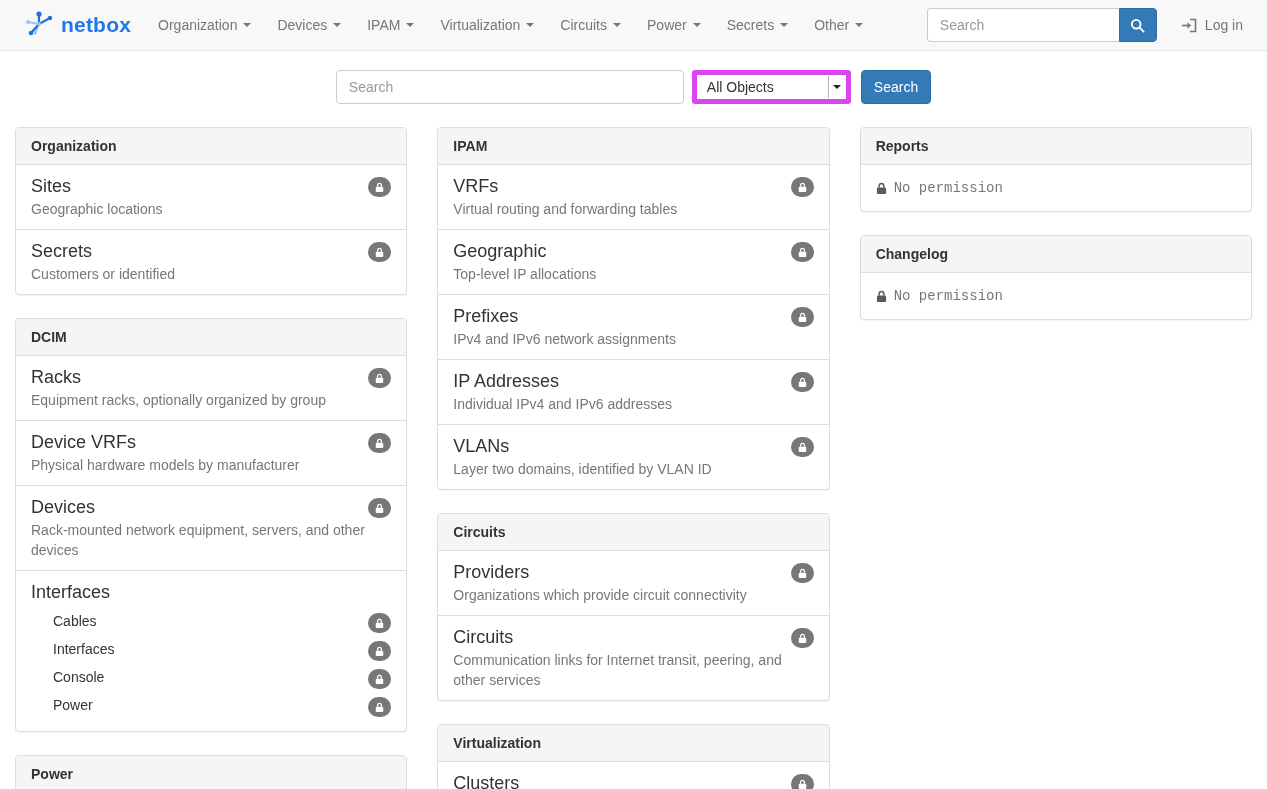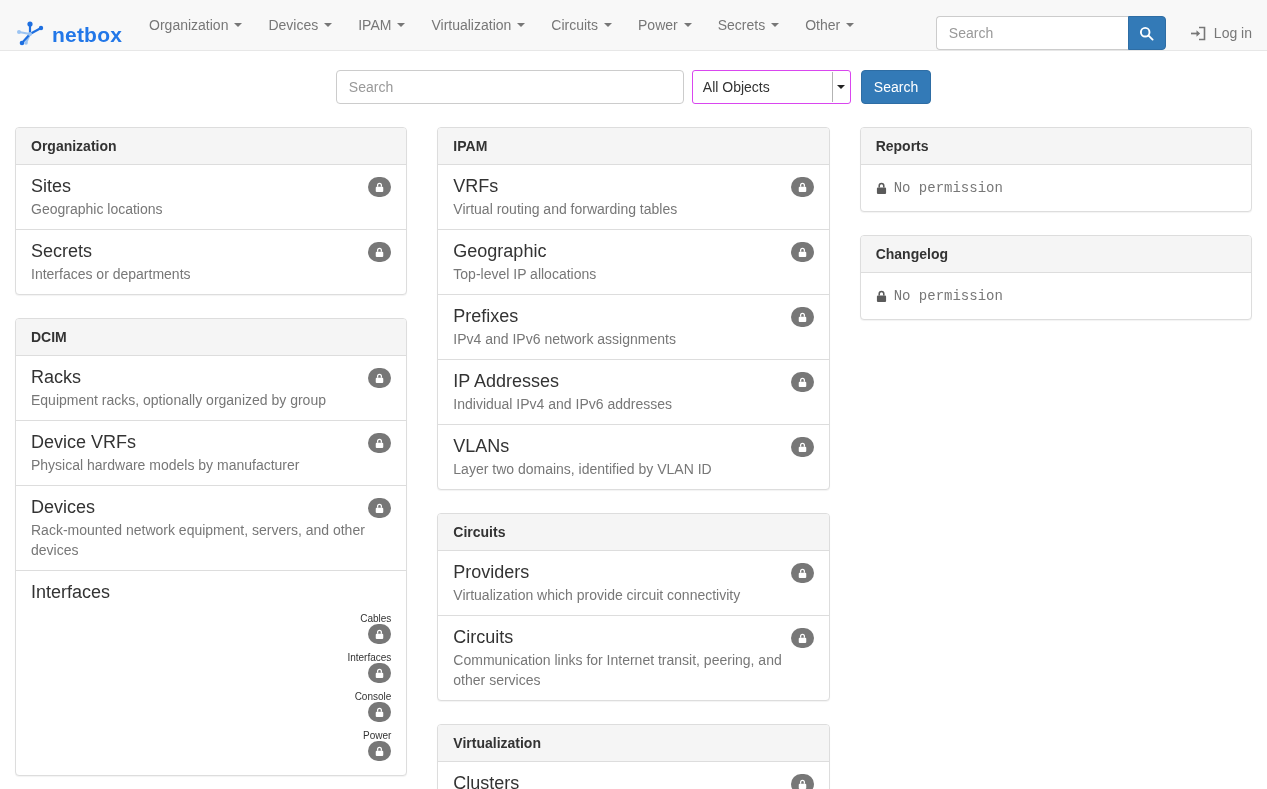--- a/index.html
+++ b/index.html
@@ -7,21 +7,21 @@
   body {
     width: 1267px; height: 789px; overflow: hidden;
     background: #ffffff;
     font-family: "Liberation Sans", sans-serif;
     font-size: 14px; color: #333;
   }
 
   
   .navbar {
     height: 51px; background: #f8f8f8; border-bottom: 1px solid #e7e7e7;
-    display: flex; align-items: flex-end; padding: 0 15px;
+    display: flex; align-items: center; padding: 0 24px;
   }
   .brand { display: flex; align-items: center; gap: 7px; margin-right: 14px; cursor: pointer; }
   .brand-text { font-size: 21px; font-weight: bold; color: #2277e8; letter-spacing: .2px; }
   .nav-menu { display: flex; height: 100%; }
   .nav-item {
     display: flex; align-items: center; gap: 6px;
     padding: 0 13px; color: #777; font-size: 14px; cursor: pointer; height: 100%;
   }
   .caret {
     width: 0; height: 0; display: inline-block;
@@ -44,21 +44,21 @@
   
   .search-row { display: flex; justify-content: center; align-items: center; margin: 19px 0 23px 0; }
   .main-search-input {
     width: 348px; height: 34px; padding: 6px 12px; font-size: 14px; color: #555;
     border: 1px solid #ccc; border-radius: 4px; outline: none; background: #fff;
     font-family: "Liberation Sans", sans-serif;
   }
   .main-search-input::placeholder { color: #999; }
   .select-box {
     position: relative; width: 159px; height: 34px; margin-left: 8px;
-    border: 1px solid #d946ef; border-radius: 3px; background: #fff; cursor: pointer;
+    border: 5px solid #d946ef; border-radius: 3px; background: #fff; cursor: pointer;
     display: flex; align-items: center; padding: 0 26px 0 10px; color: #333; font-size: 14px;
   }
   .select-arrow {
     position: absolute; top: 1px; right: 1px; bottom: 1px; width: 17px;
     border-left: 1px solid #b3b3b3; display: flex; align-items: center; justify-content: center;
   }
   .select-caret {
     width: 0; height: 0;
     border-top: 4px solid #222; border-left: 4px solid transparent; border-right: 4px solid transparent;
   }
@@ -83,22 +83,22 @@
   .panel-item:last-child { border-bottom: none; }
   .item-title { font-size: 18px; color: #333; line-height: 22px; margin-bottom: 2px; }
   .item-desc { font-size: 14px; color: #777; line-height: 20px; }
   .lock-badge {
     float: right; width: 23px; height: 20px; margin-top: 2px; margin-left: 10px;
     background: #777; border-radius: 10px;
     display: flex; align-items: center; justify-content: center; flex: none;
   }
   .sub-list { margin-top: 6px; }
   .sub-item {
-    display: flex; align-items: flex-end; justify-content: space-between;
-    padding: 4px 0 4px 22px; font-size: 10px; color: #333; flex-direction: column;
+    display: flex; align-items: flex-start; justify-content: space-between;
+    padding: 4px 0 4px 22px; font-size: 14px; color: #333;
   }
   .sub-item .lock-badge { float: none; margin-top: 0; }
   .no-permission { padding: 15px; color: #777; font-size: 14px; display: flex; align-items: center; gap: 7px; font-family: Liberation Mono, monospace; }
 </style>
 </head>
 <body>
 
 <div class="navbar">
   <div class="brand">
     <span style="display:flex;">
@@ -208,21 +208,21 @@
           <div class="item-desc">Geographic locations</div>
         </div>
         <div class="panel-item">
           <span class="lock-badge">
             <svg width="9" height="11" viewBox="0 0 12 14">
               <rect x="1" y="6" width="10" height="7" rx="1.2" fill="#ffffff"></rect>
               <path d="M3.5 6V4a2.5 2.5 0 0 1 5 0v2" fill="none" stroke="#ffffff" stroke-width="1.7"></path>
             </svg>
           </span>
           <div class="item-title">Secrets</div>
-          <div class="item-desc">Interfaces or departments</div>
+          <div class="item-desc">Customers or identified</div>
         </div>
       </div>
       <div class="panel">
         <div class="panel-heading">DCIM</div>
         <div class="panel-item">
           <span class="lock-badge">
             <svg width="9" height="11" viewBox="0 0 12 14">
               <rect x="1" y="6" width="10" height="7" rx="1.2" fill="#ffffff"></rect>
               <path d="M3.5 6V4a2.5 2.5 0 0 1 5 0v2" fill="none" stroke="#ffffff" stroke-width="1.7"></path>
             </svg>
@@ -353,21 +353,21 @@
       <div class="panel">
         <div class="panel-heading">Circuits</div>
         <div class="panel-item">
           <span class="lock-badge">
             <svg width="9" height="11" viewBox="0 0 12 14">
               <rect x="1" y="6" width="10" height="7" rx="1.2" fill="#ffffff"></rect>
               <path d="M3.5 6V4a2.5 2.5 0 0 1 5 0v2" fill="none" stroke="#ffffff" stroke-width="1.7"></path>
             </svg>
           </span>
           <div class="item-title">Providers</div>
-          <div class="item-desc">Virtualization which provide circuit connectivity</div>
+          <div class="item-desc">Organizations which provide circuit connectivity</div>
         </div>
         <div class="panel-item">
           <span class="lock-badge">
             <svg width="9" height="11" viewBox="0 0 12 14">
               <rect x="1" y="6" width="10" height="7" rx="1.2" fill="#ffffff"></rect>
               <path d="M3.5 6V4a2.5 2.5 0 0 1 5 0v2" fill="none" stroke="#ffffff" stroke-width="1.7"></path>
             </svg>
           </span>
           <div class="item-title">Circuits</div>
           <div class="item-desc">Communication links for Internet transit, peering, and other services</div>

